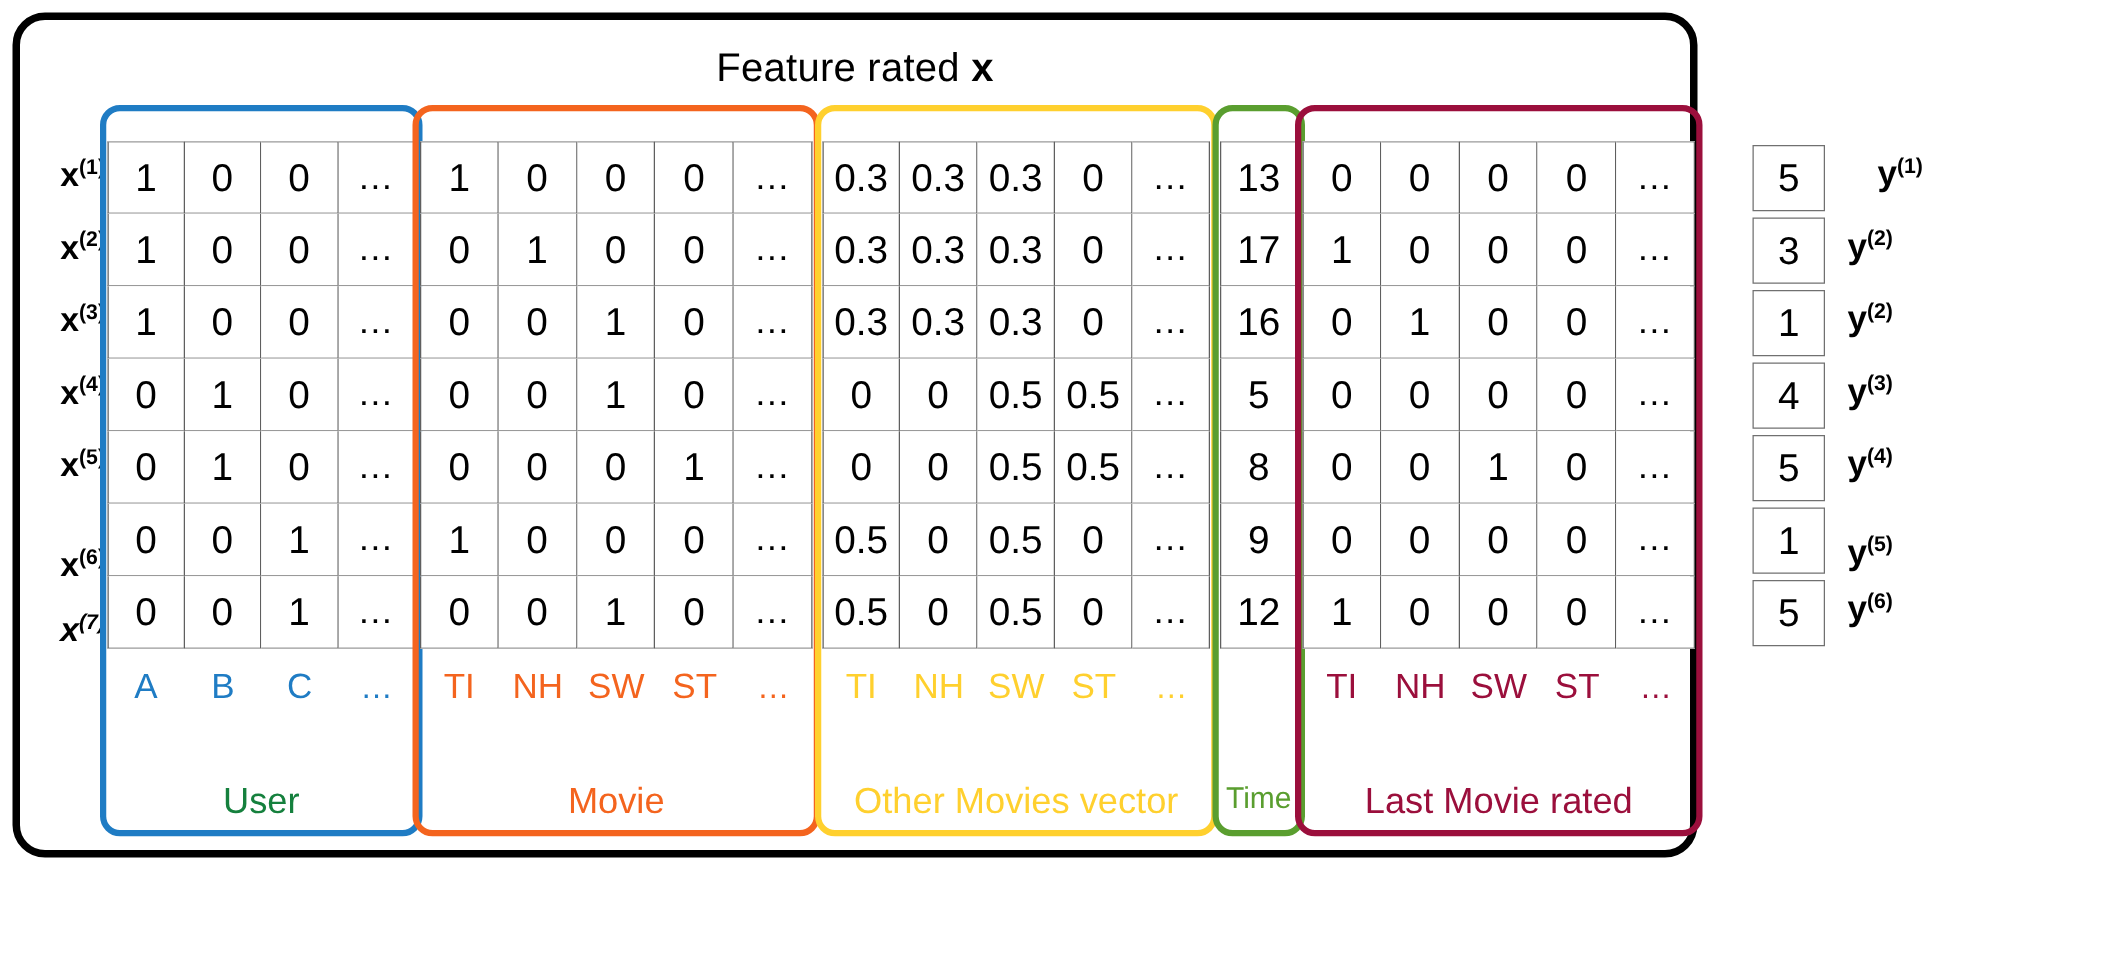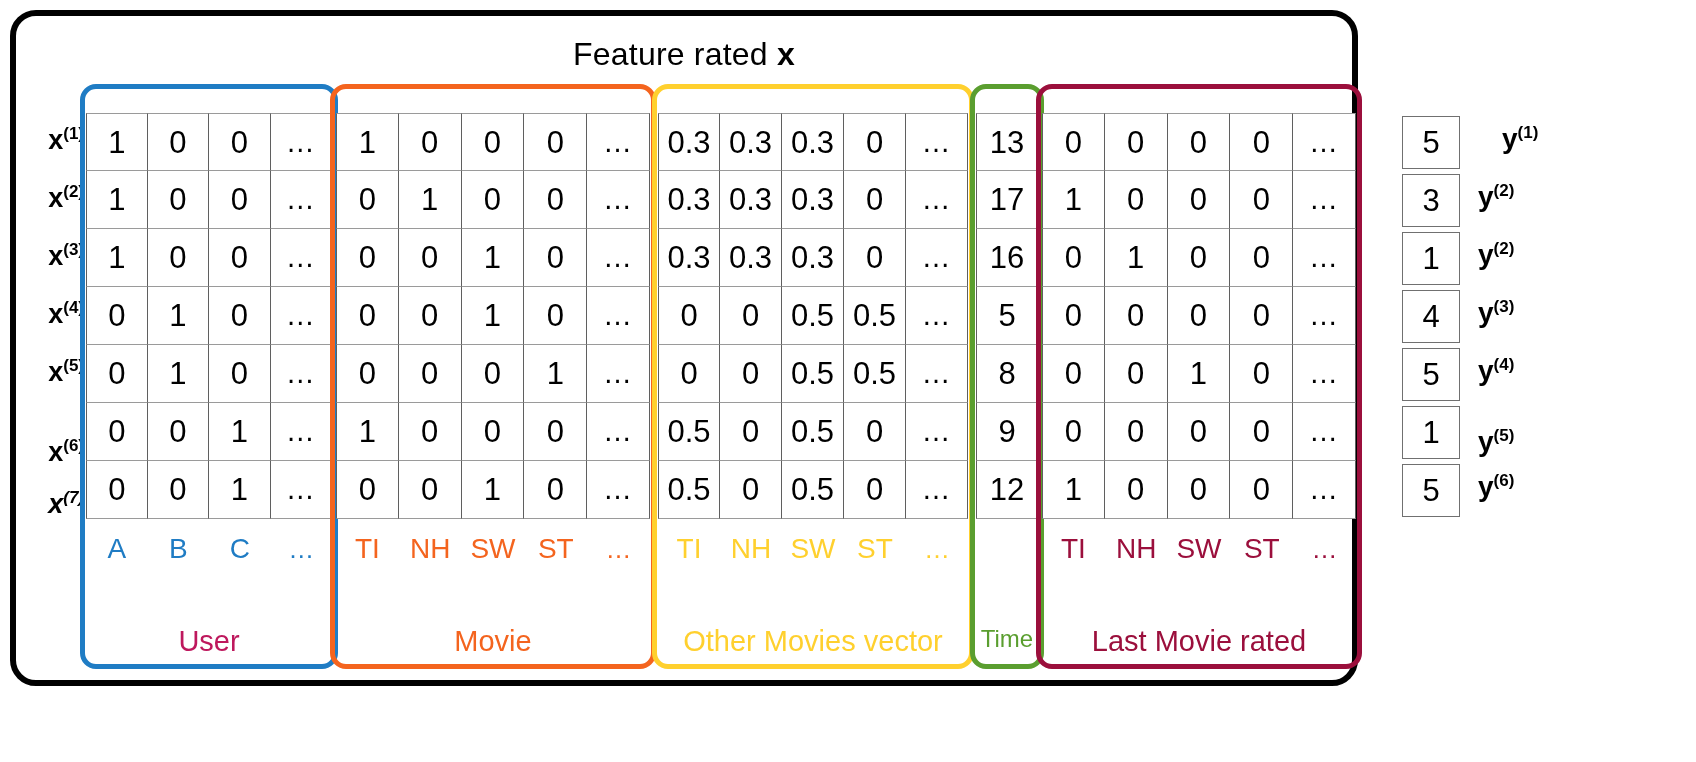--- a/index.html
+++ b/index.html
@@ -200,21 +200,21 @@
           <div class="cell" style="width: 61.5px;">1</div>
           <div class="cell dots" style="width: 61.5px;">…</div>
         </div>
       </div>
       <div class="sublabels" style="left: 86px; top: 527px; width: 246px;">
         <div class="sublabel" style="width: 61.5px; color: rgb(31, 124, 196);">A</div>
         <div class="sublabel" style="width: 61.5px; color: rgb(31, 124, 196);">B</div>
         <div class="sublabel" style="width: 61.5px; color: rgb(31, 124, 196);">C</div>
         <div class="sublabel dots" style="width: 61.5px; color: rgb(31, 124, 196);">…</div>
       </div>
-      <div class="groupname" style="left: 80px; top: 627px; width: 258px; color: #be185d;">User</div>
+      <div class="groupname" style="left: 80px; top: 627px; width: 258px; color: #15803d;">User</div>
       <div class="group-box" style="left: 330px; top: 84px; width: 326px; height: 585px; border-color: rgb(244, 100, 30);"></div>
       <div class="grid" style="left: 336px; top: 113px; width: 314px;">
         <div class="grid-row">
           <div class="cell first row-top" style="width: 62.8px;">1</div>
           <div class="cell row-top" style="width: 62.8px;">0</div>
           <div class="cell row-top" style="width: 62.8px;">0</div>
           <div class="cell row-top" style="width: 62.8px;">0</div>
           <div class="cell row-top dots" style="width: 62.8px;">…</div>
         </div>
         <div class="grid-row">

